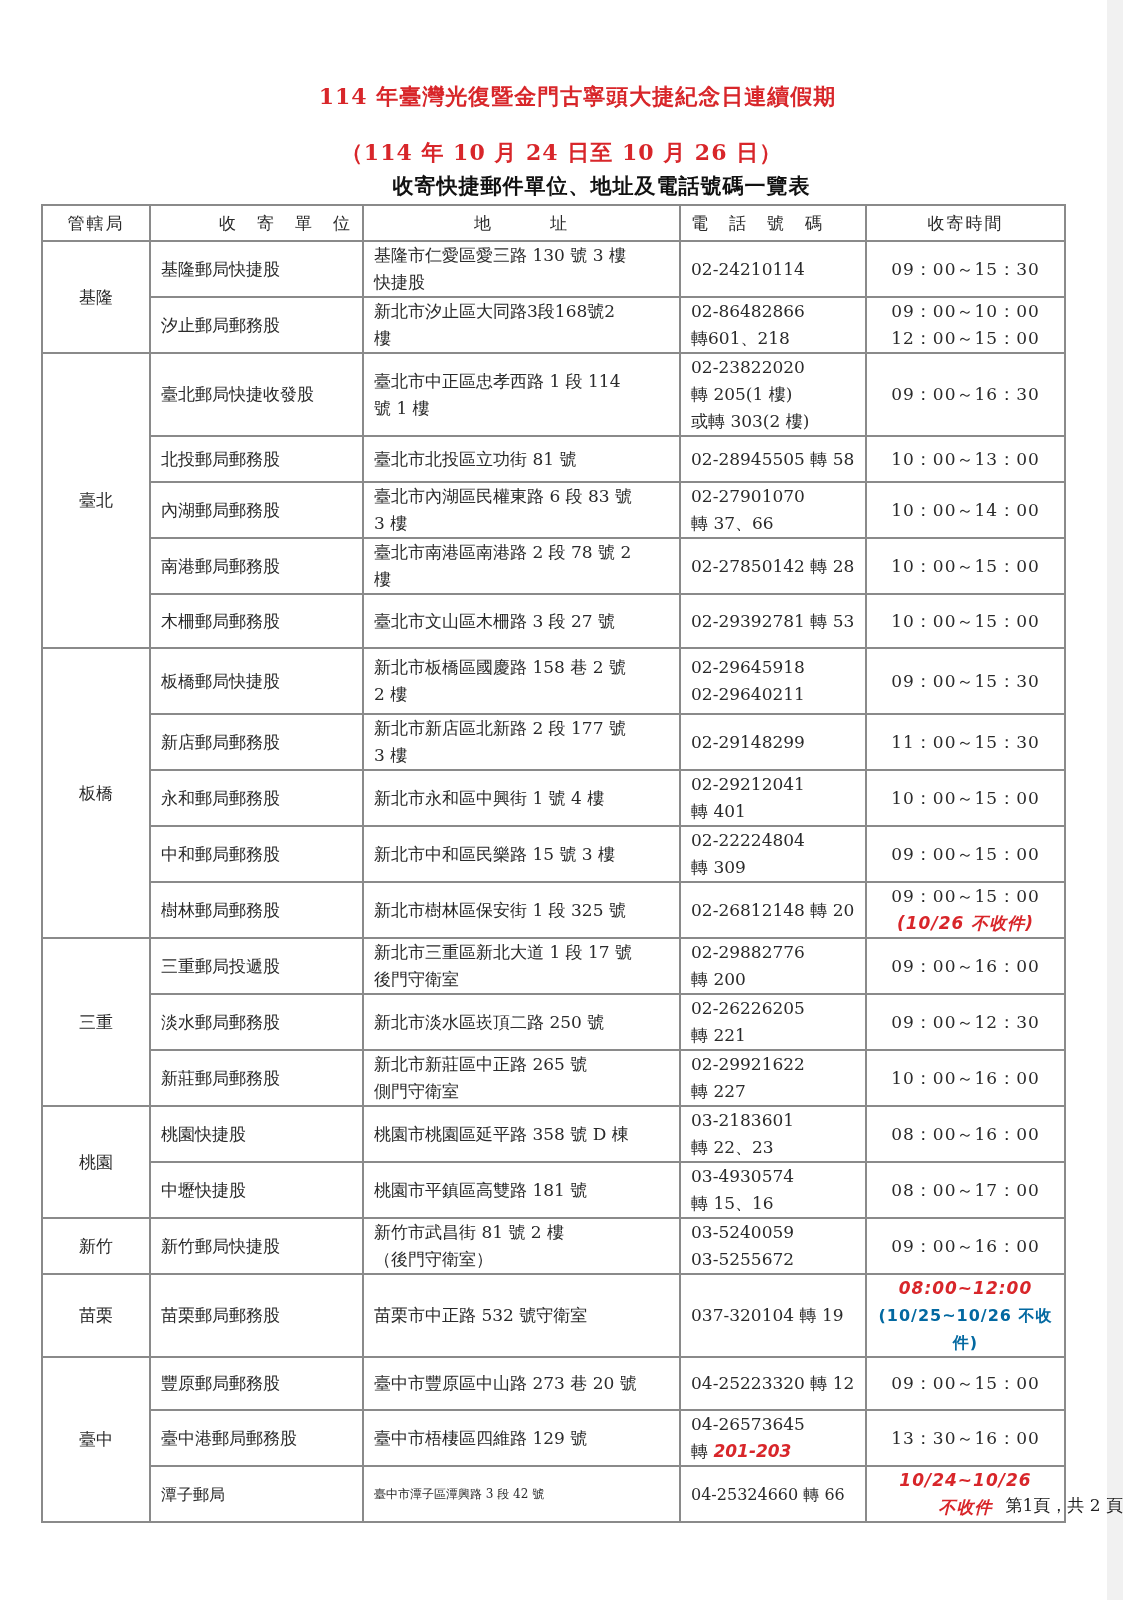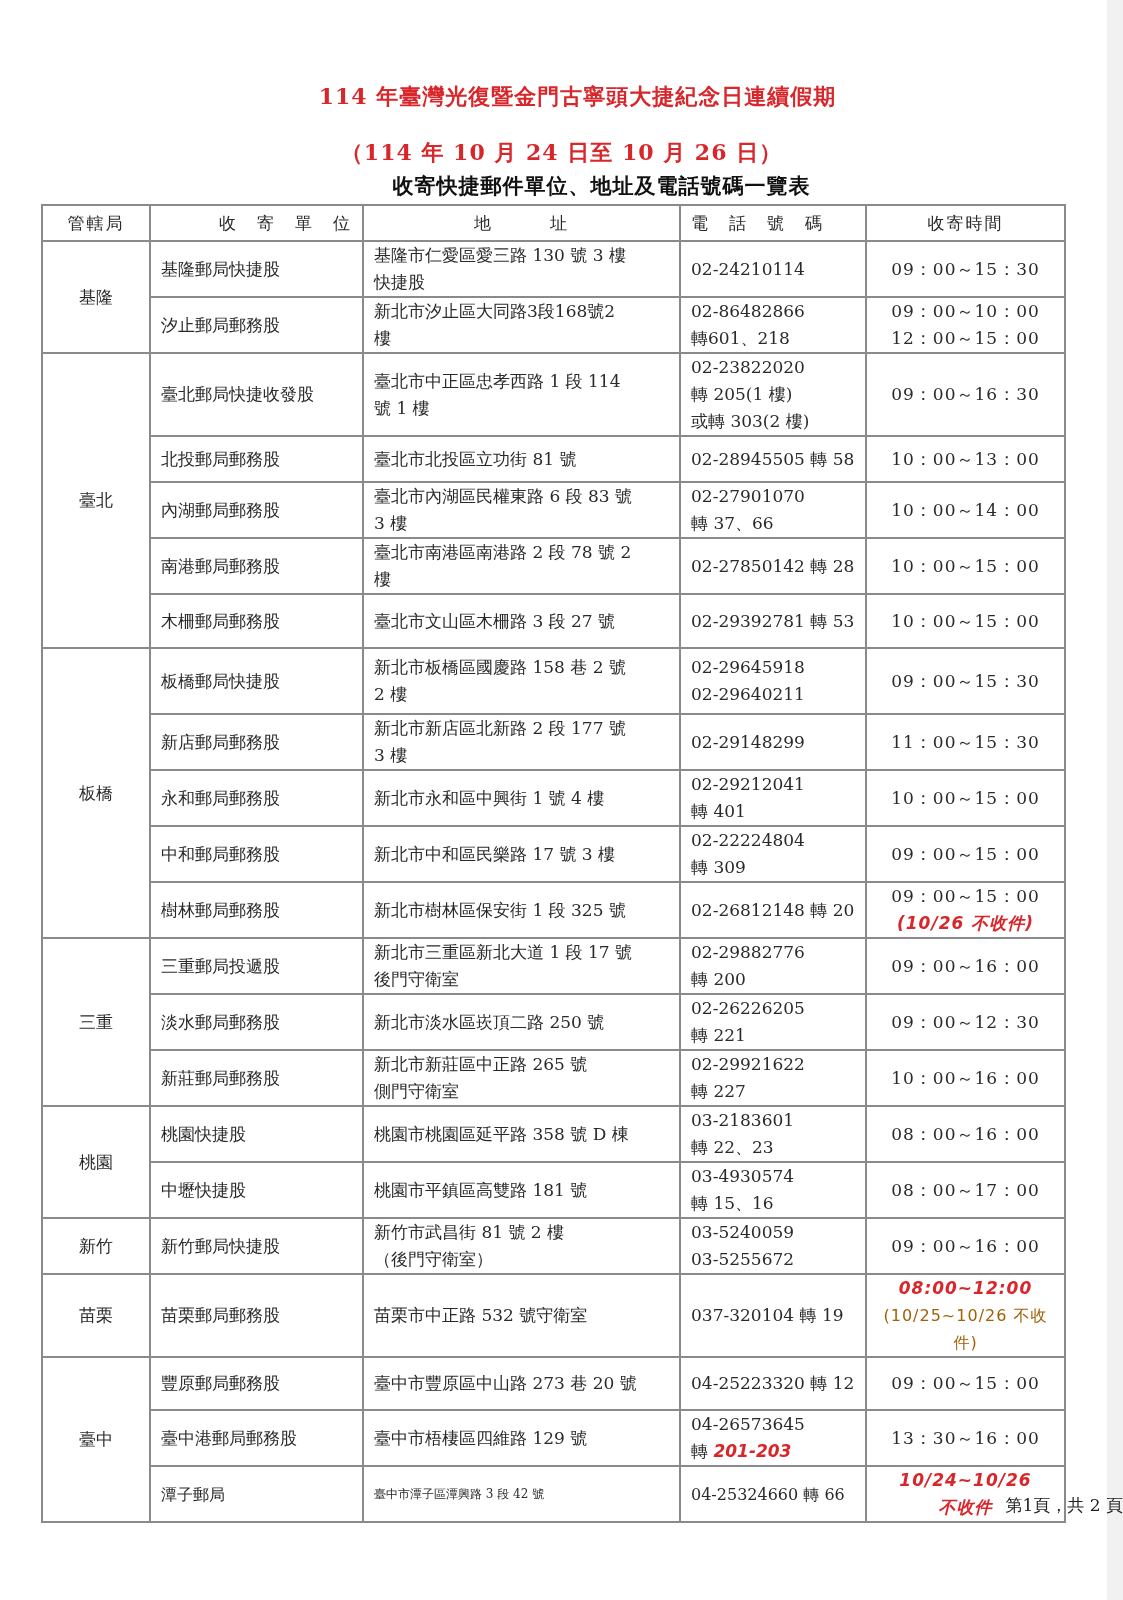--- a/index.html
+++ b/index.html
@@ -13,21 +13,21 @@
   .title3 { position:absolute; top:172px; left:0; width:1123px; text-align:center;
             color:#111; font-size:21px; font-weight:bold; letter-spacing:1px;padding-left:40px; }
   table { position:absolute; left:41px; top:204px; border-collapse:collapse; width:1023px;
           table-layout:fixed; }
   td, th { border:2px solid #8a8a8a; font-size:17px; font-weight:normal; line-height:27px;
            padding:0 10px; vertical-align:middle; color:#2a2a2a; }
   th { height:34px; text-align:center; letter-spacing:2px; }
   td.region { text-align:center; }
   td.time { text-align:center; letter-spacing:1px; }
   .red { color:#d8262a; font-weight:bold; font-family:"DejaVu Sans","Liberation Sans",sans-serif;font-style:italic; }
-  .red-sm { color:#a16207; font-weight:normal; font-size:16px; font-family:"DejaVu Sans","Liberation Sans",sans-serif; }
+  .red-sm { color:#0369a1; font-weight:bold; font-size:16px; font-family:"DejaVu Sans","Liberation Sans",sans-serif; }
   .line { display:block; }
   .footer { position:absolute; top:1494px; left:0; width:1123px; text-align:right; font-size:17px; color:#222; }
 </style>
 </head>
 <body>
 
 <div class="page-edge"></div>
 
 <div class="title1">114 年臺灣光復暨金門古寧頭大捷紀念日連續假期</div>
 <div class="title2">（114 年 10 月 24 日至 10 月 26 日）</div>
@@ -187,21 +187,21 @@
           <span class="line">02-29212041</span>
           <span class="line">轉 401</span>
         </td>
       <td class="time">
           <span class="line">10：00～15：00</span>
         </td>
     </tr>
     <tr style="height:55px">
       <td>中和郵局郵務股</td>
       <td>
-          <span class="line">新北市中和區民樂路 17 號 3 樓</span>
+          <span class="line">新北市中和區民樂路 15 號 3 樓</span>
         </td>
       <td>
           <span class="line">02-22224804</span>
           <span class="line">轉 309</span>
         </td>
       <td class="time">
           <span class="line">09：00～15：00</span>
         </td>
     </tr>
     <tr style="height:55px">

